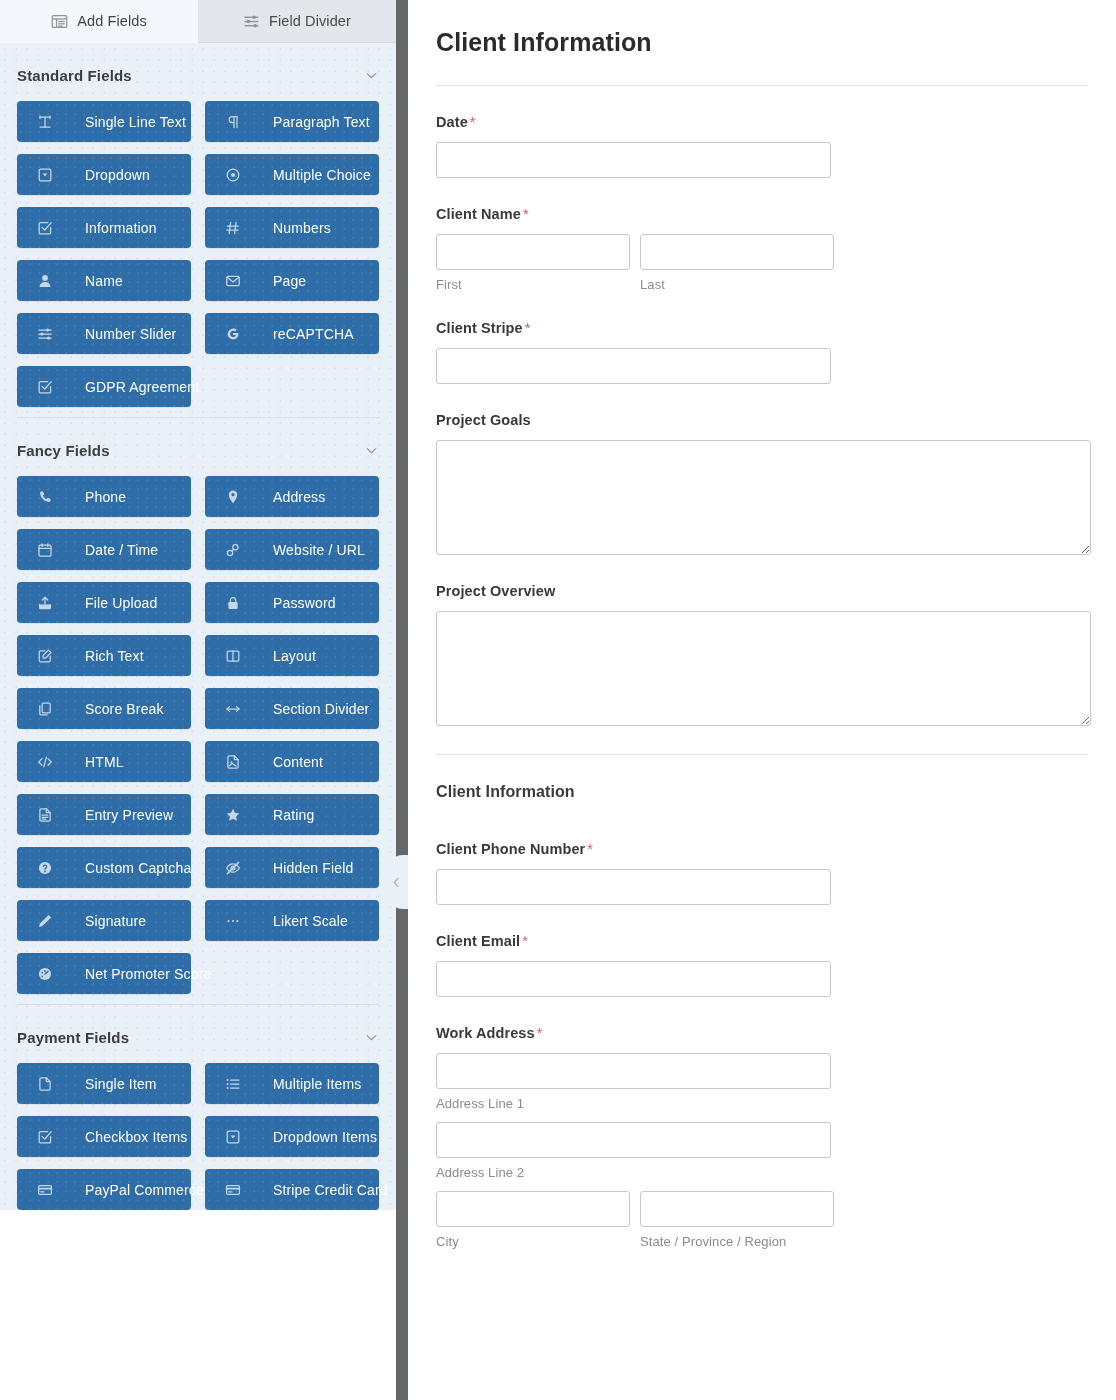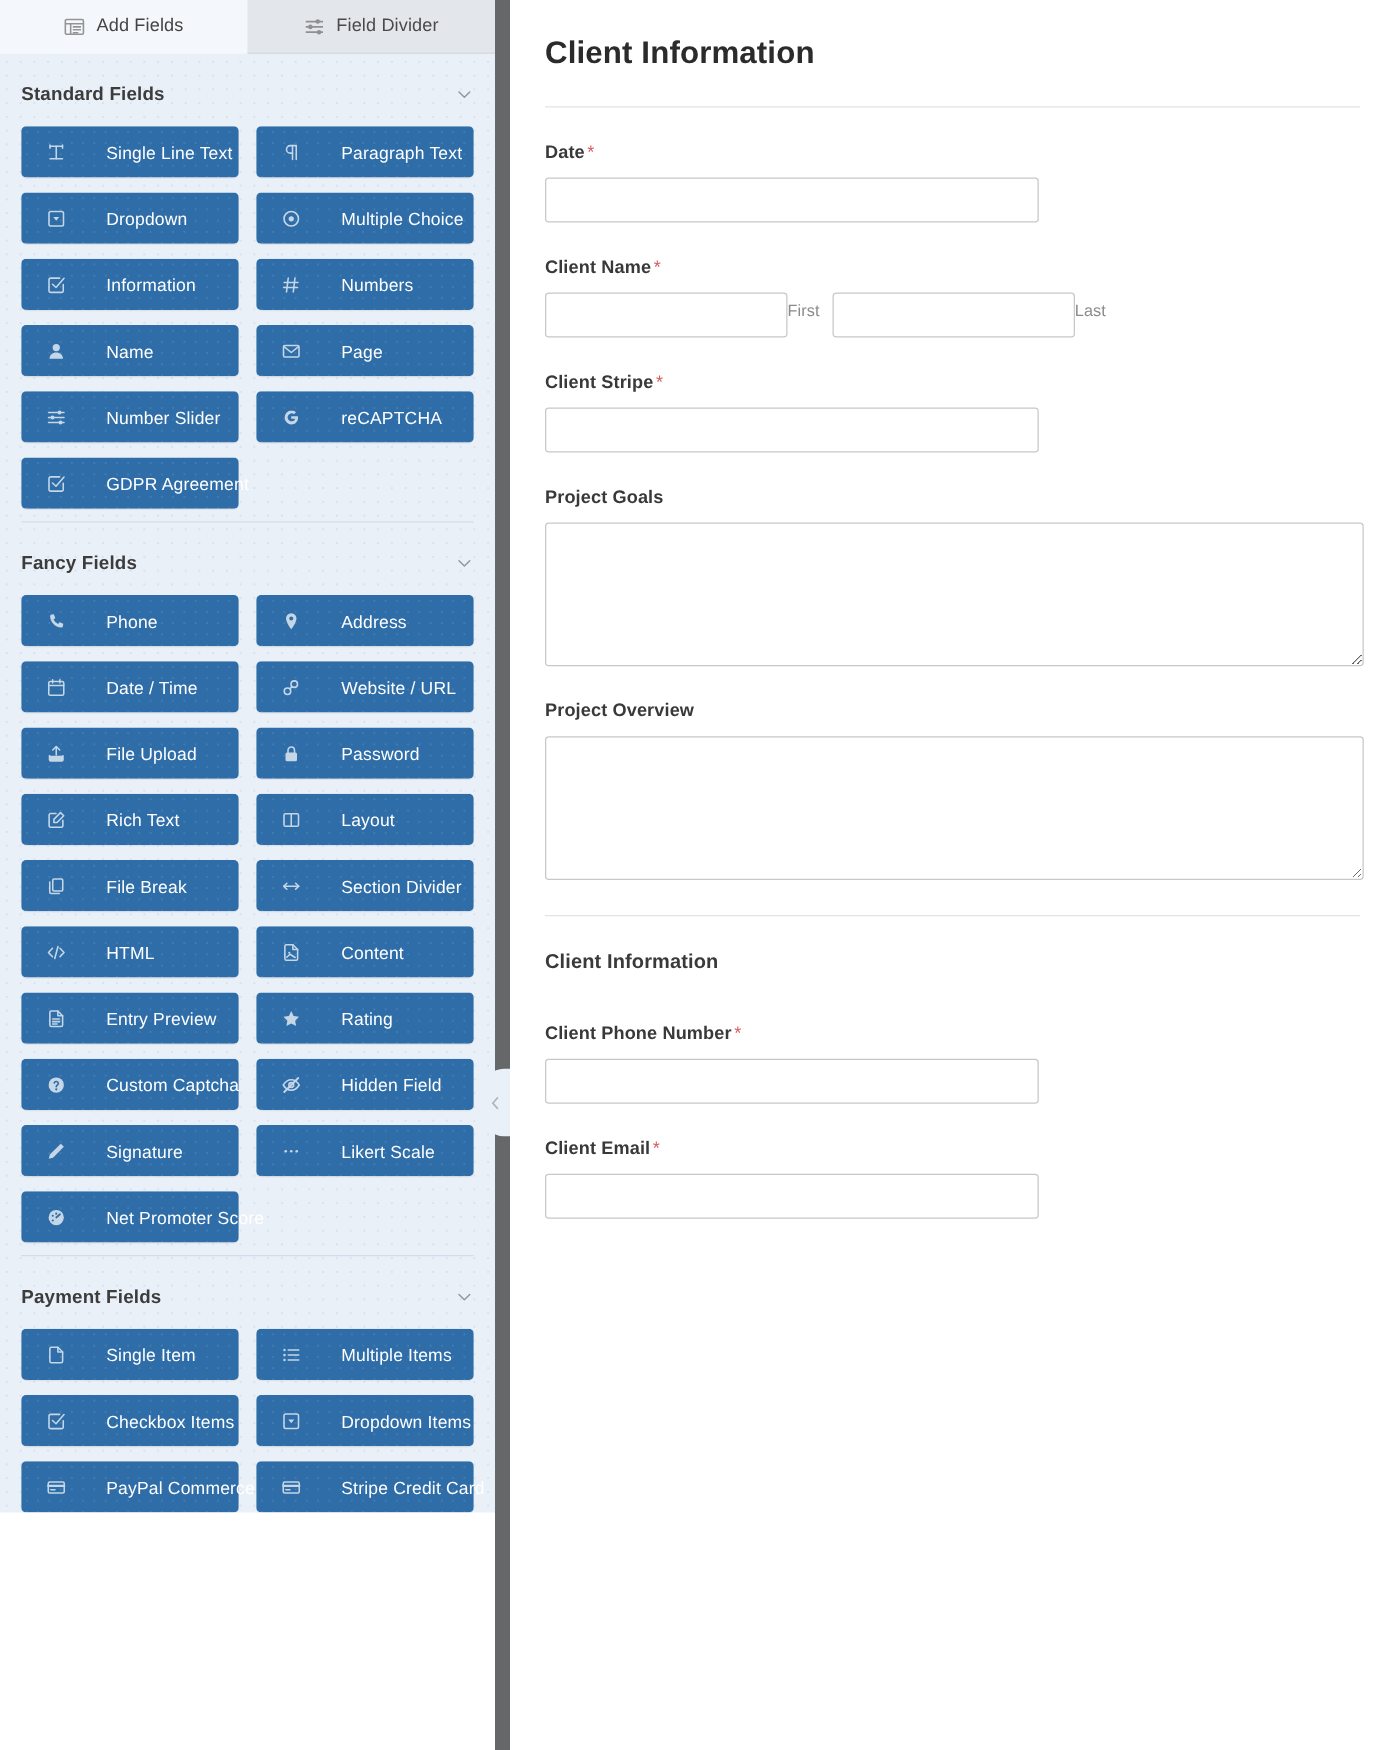--- a/index.html
+++ b/index.html
@@ -131,21 +131,21 @@
   .inp.half { width: 194px; }
   .ta {
     border: 1px solid #c8c8c8; border-radius: 3px; background: #fff;
     width: 655px; height: 115px; display: block;
   }
   .sublabel {
     font-size: 13px; color: #8b8b8b; margin-top: 7px; display: block;
     letter-spacing: .1px;
   }
   .row { display: flex; gap: 10px; }
-  .col { display: flex; flex-direction: row; }
+  .col { display: flex; flex-direction: column; }
 
   .section-title-form {
     font-size: 16px; font-weight: bold; color: #3a3a3a;
     margin: 0 0 40px 0; letter-spacing: .1px;
   }
   .form-hr { height: 1px; background: #e4e4e4; margin: 12px 0 28px 0; }
 </style>
 </head>
 <body>
 
@@ -386,21 +386,21 @@
             </span>
             <span class="flabel">Layout</span>
           </div>
           <div class="fbtn">
             <span class="ficon">
               <svg viewBox="0 0 16 16" fill="none" stroke="currentColor" stroke-width="1.25" stroke-linecap="round" stroke-linejoin="round">
                 <rect x="5.2" y="2.2" width="8" height="9.6" rx="1"></rect>
                 <path d="M10.4 13.8H3.8a1 1 0 0 1-1-1V4.6"></path>
               </svg>
             </span>
-            <span class="flabel">File Break</span>
+            <span class="flabel">Score Break</span>
           </div>
           <div class="fbtn">
             <span class="ficon">
               <svg viewBox="0 0 16 16" fill="none" stroke="currentColor" stroke-width="1.25" stroke-linecap="round" stroke-linejoin="round">
                 <line x1="2" y1="8" x2="14" y2="8"></line>
                 <polyline points="4.5,5.6 2,8 4.5,10.4"></polyline>
                 <polyline points="11.5,5.6 14,8 11.5,10.4"></polyline>
               </svg>
             </span>
             <span class="flabel">Section Divider</span>
@@ -667,16 +667,35 @@
         <input class="inp" type="text" style="">
       </div>
 
       <div class="field">
         <label class="flabel-main">
           <span>Client Email</span><span class="req">*</span>
         </label>
         <input class="inp" type="text" style="">
       </div>
 
+      <div class="field">
+        <label class="flabel-main">
+          <span>Work Address</span><span class="req">*</span>
+        </label>
+        <input class="inp" type="text" style="">
+        <span class="sublabel" style="margin-bottom:11px">Address Line 1</span>
+        <input class="inp" type="text" style="">
+        <span class="sublabel" style="margin-bottom:11px">Address Line 2</span>
+        <div class="row">
+          <div class="col">
+            <input class="inp half" type="text" style="">
+            <span class="sublabel">City</span>
+          </div>
+          <div class="col">
+            <input class="inp half" type="text" style="">
+            <span class="sublabel">State / Province / Region</span>
+          </div>
+        </div>
+      </div>
 
     </div>
   </div>
 </div>
 
 </body></html>

